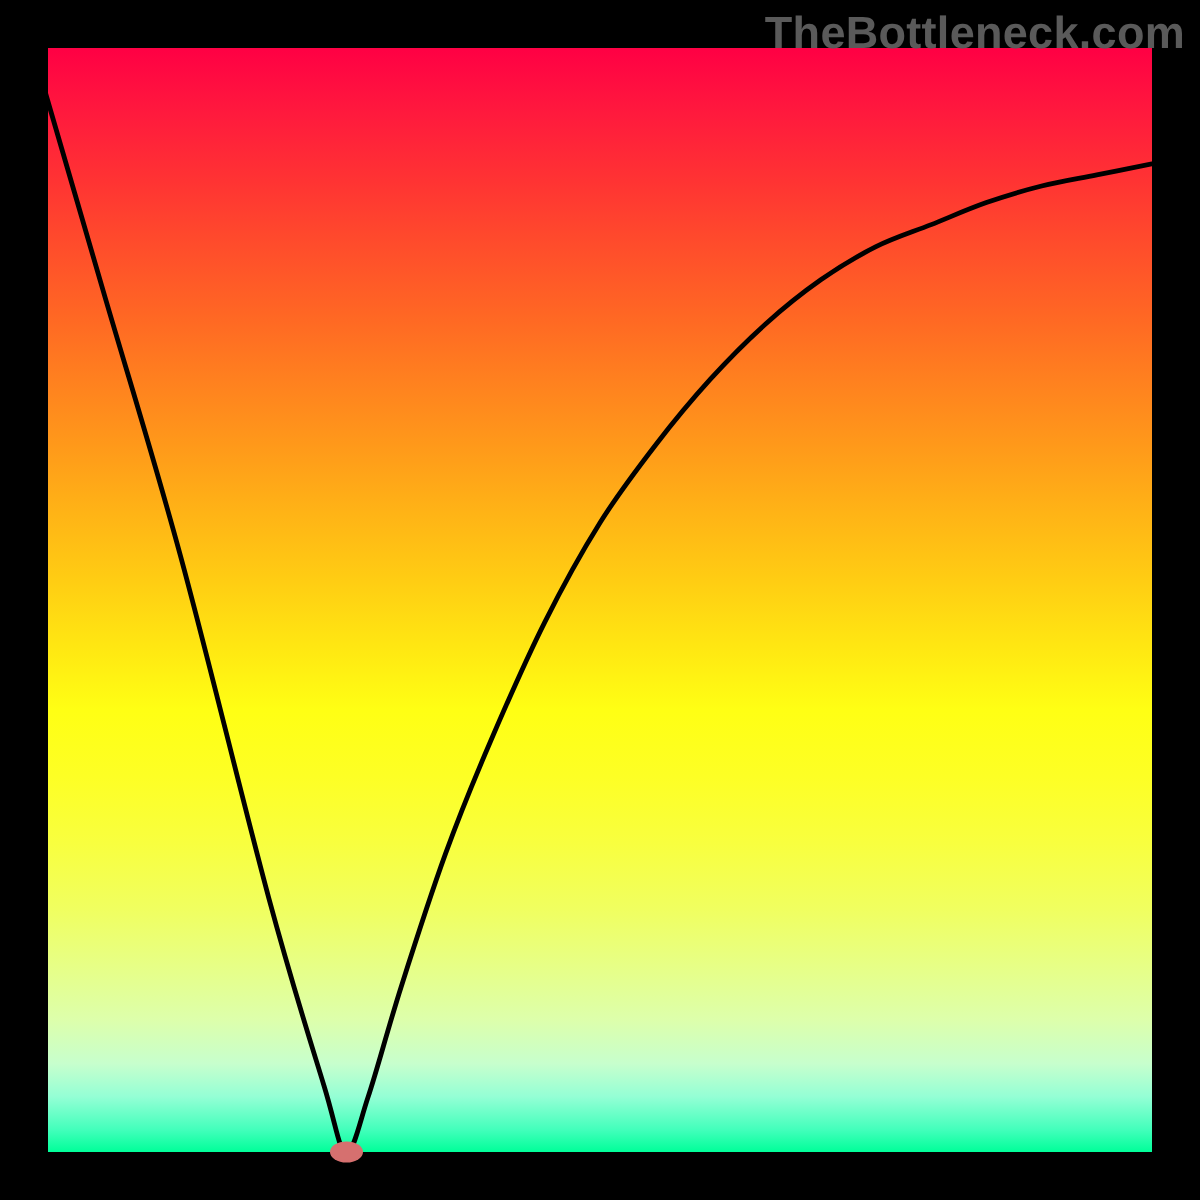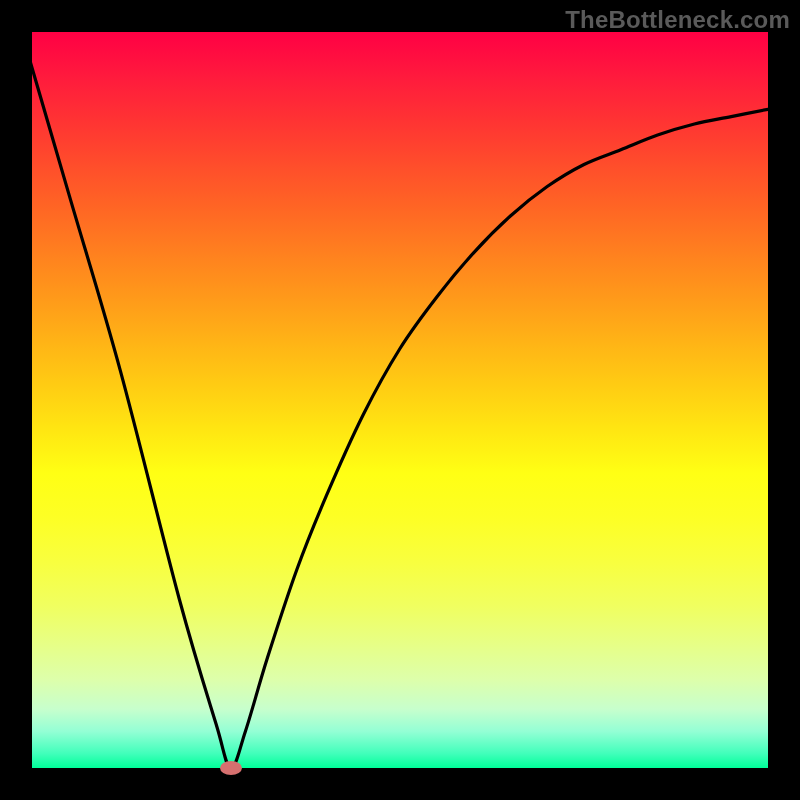--- a/index.html
+++ b/index.html
@@ -38,21 +38,21 @@
       #94ffd5 95%,
       #42ffbb 98%,
       #00ff99 100%
     );
   }
   .watermark {
     position: absolute;
     top: 6px;
     right: 10px;
     color: #5a5a5a;
-    font-size: 24px;
+    font-size: 30px;
     font-weight: 600;
     letter-spacing: 0.2px;
     text-align: right;
   }
   svg.curve {
     position: absolute;
     left: 0;
     top: 0;
     width: 736px;
     height: 736px;

